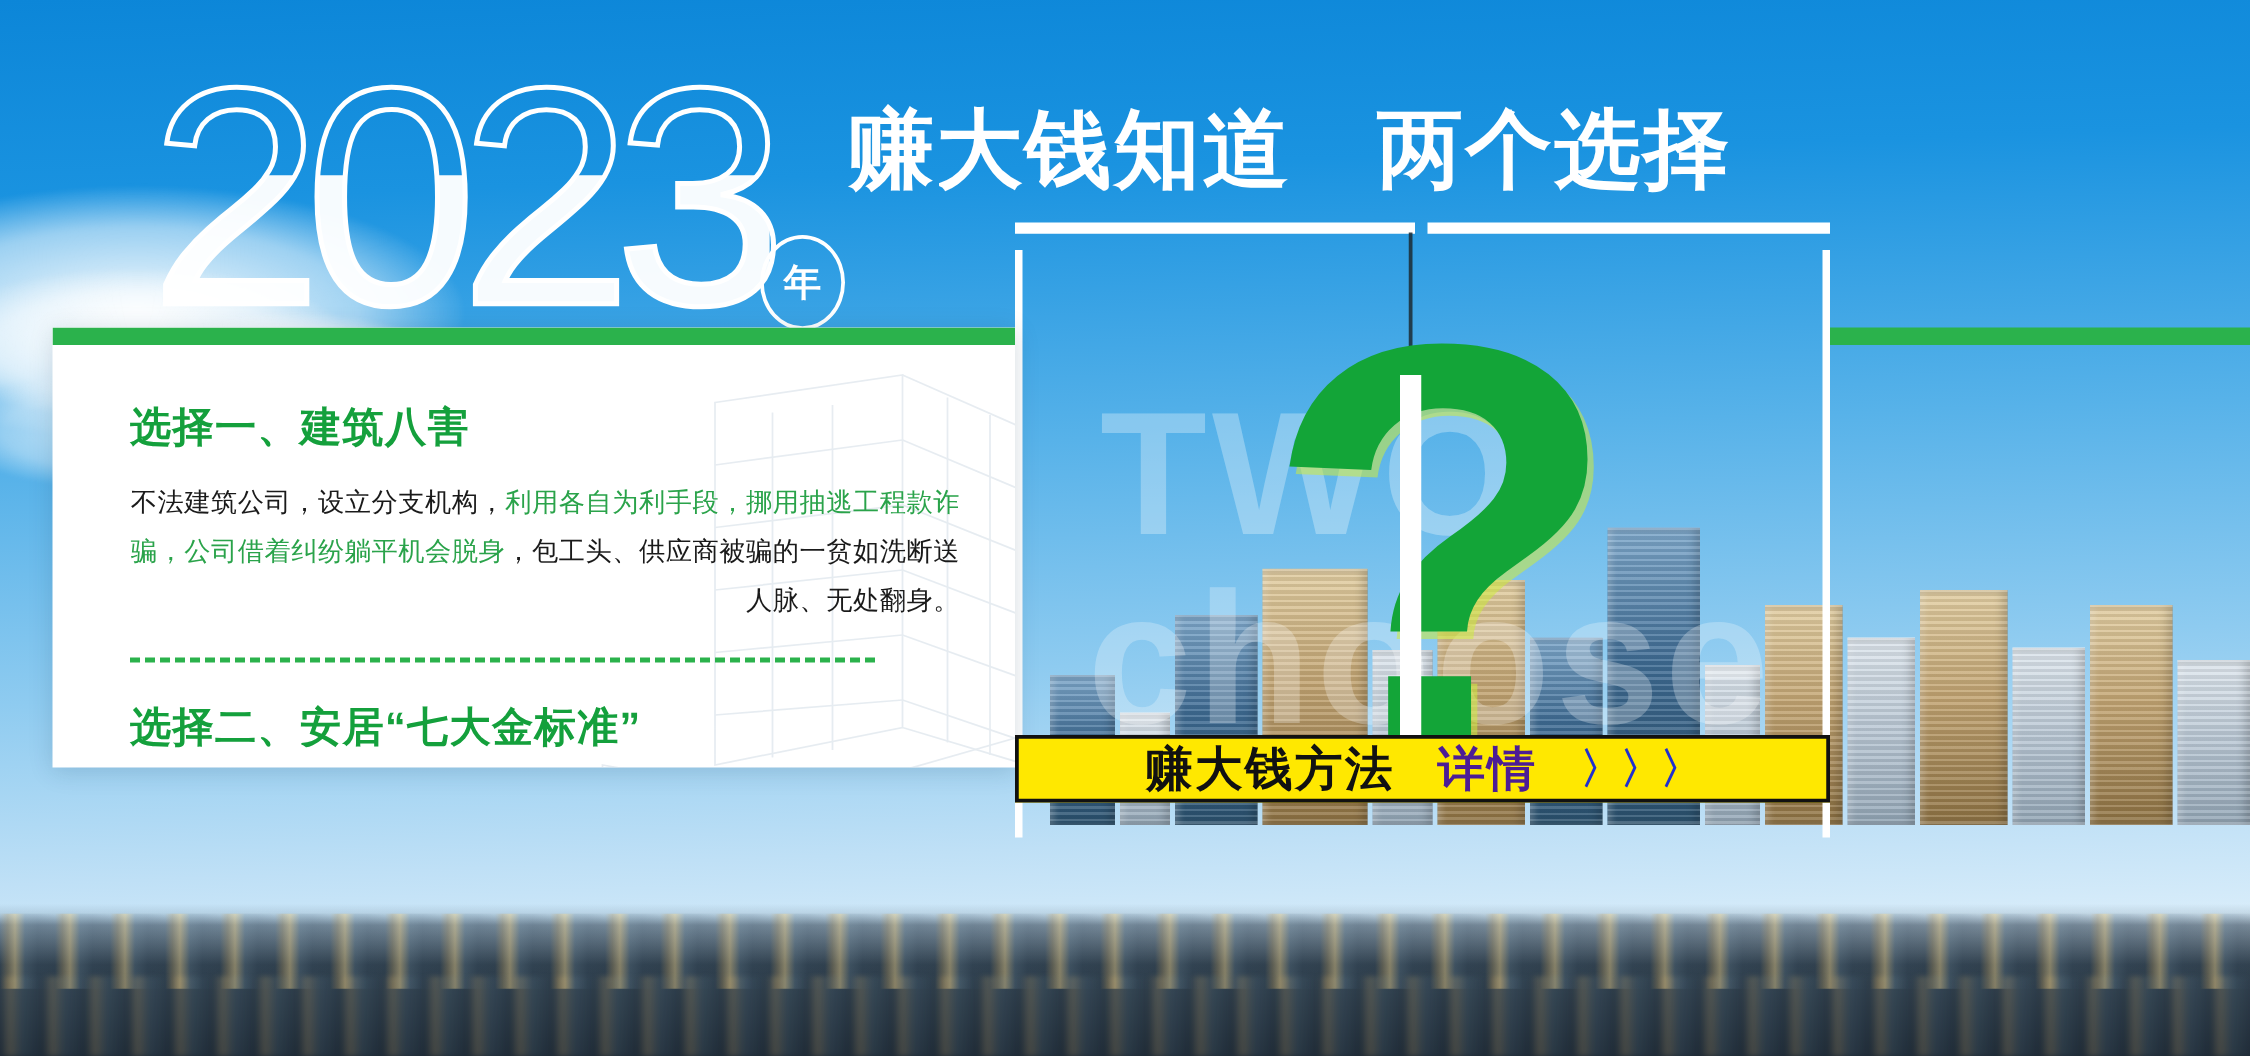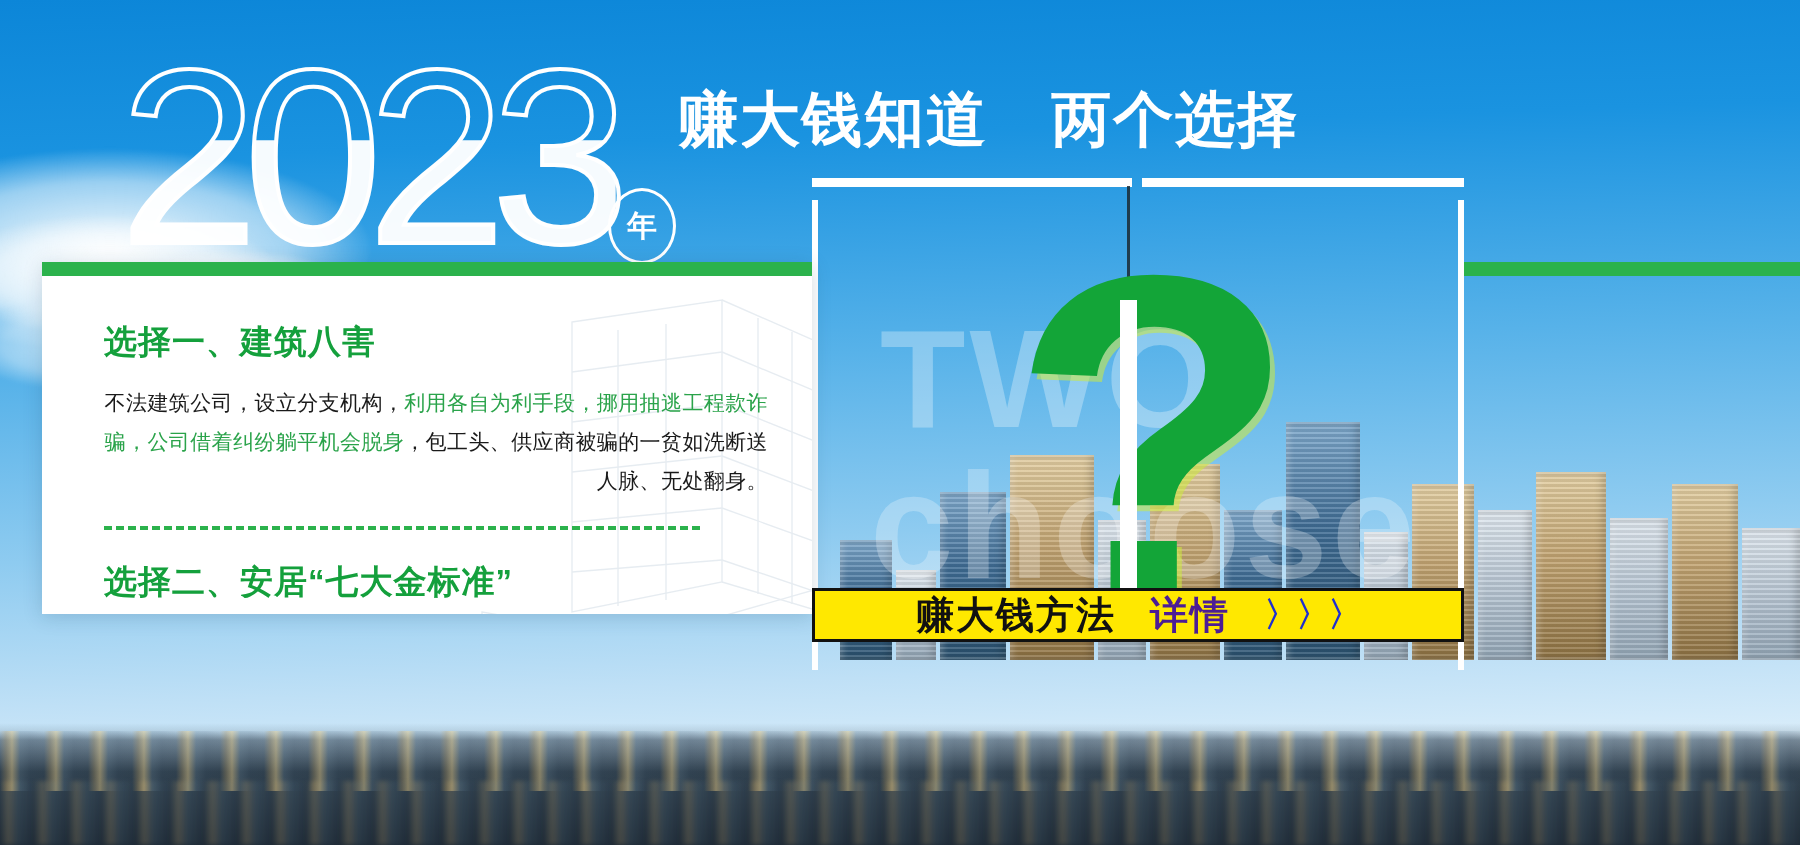--- a/index.html
+++ b/index.html
@@ -84,21 +84,21 @@
   .year-badge {
     position:absolute; left:608px; top:188px;
     width:68px; height:76px; border:3px solid #ffffff; border-radius:50%;
     color:#fff; font-size:30px; font-weight:700;
     display:flex; align-items:center; justify-content:center;
   }
 
   
   .headline {
     position:absolute; left:678px; top:78px;
-    font-size:60px; line-height:84px; font-weight:700; color:#ffffff;
+    font-size:69px; line-height:84px; font-weight:700; color:#ffffff;
     letter-spacing:2px; white-space:nowrap;
   }
   .headline .gap { display:inline-block; width:26px; }
   .rule-left  { position:absolute; left:812px; top:178px; width:320px; height:9px; background:#fff; }
   .rule-right { position:absolute; left:1142px; top:178px; width:322px; height:9px; background:#fff; }
 
   
   .wm {
     position:absolute; font-weight:700; color:#ffffff; opacity:.30;
     letter-spacing:4px; pointer-events:none; white-space:nowrap;

